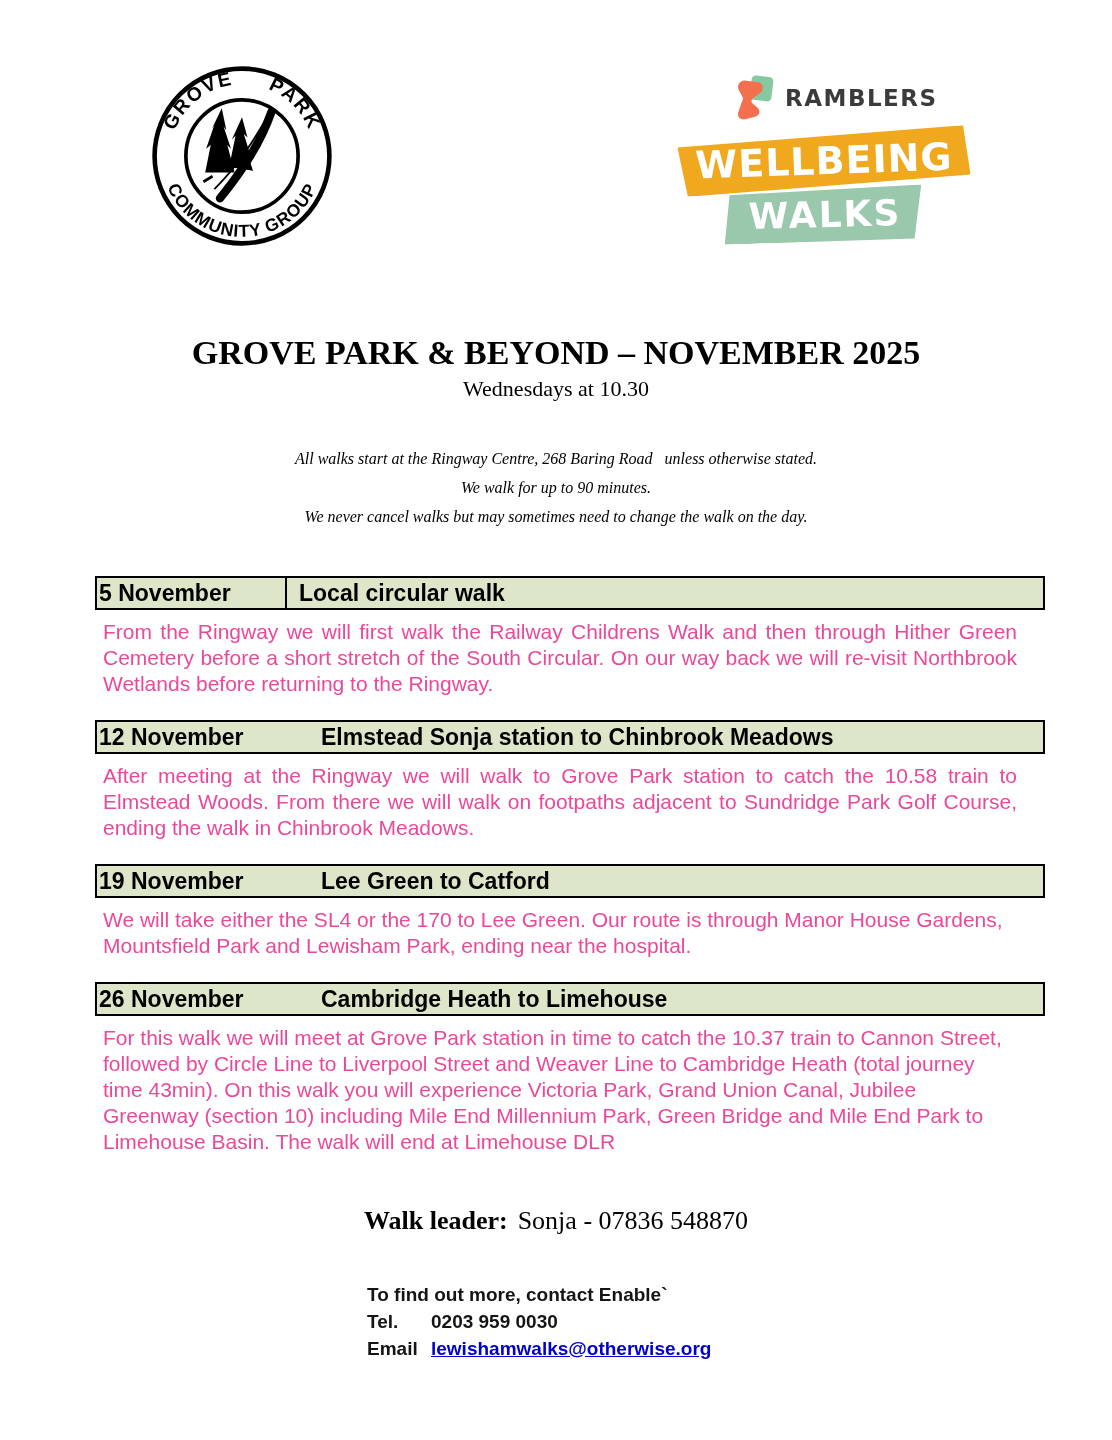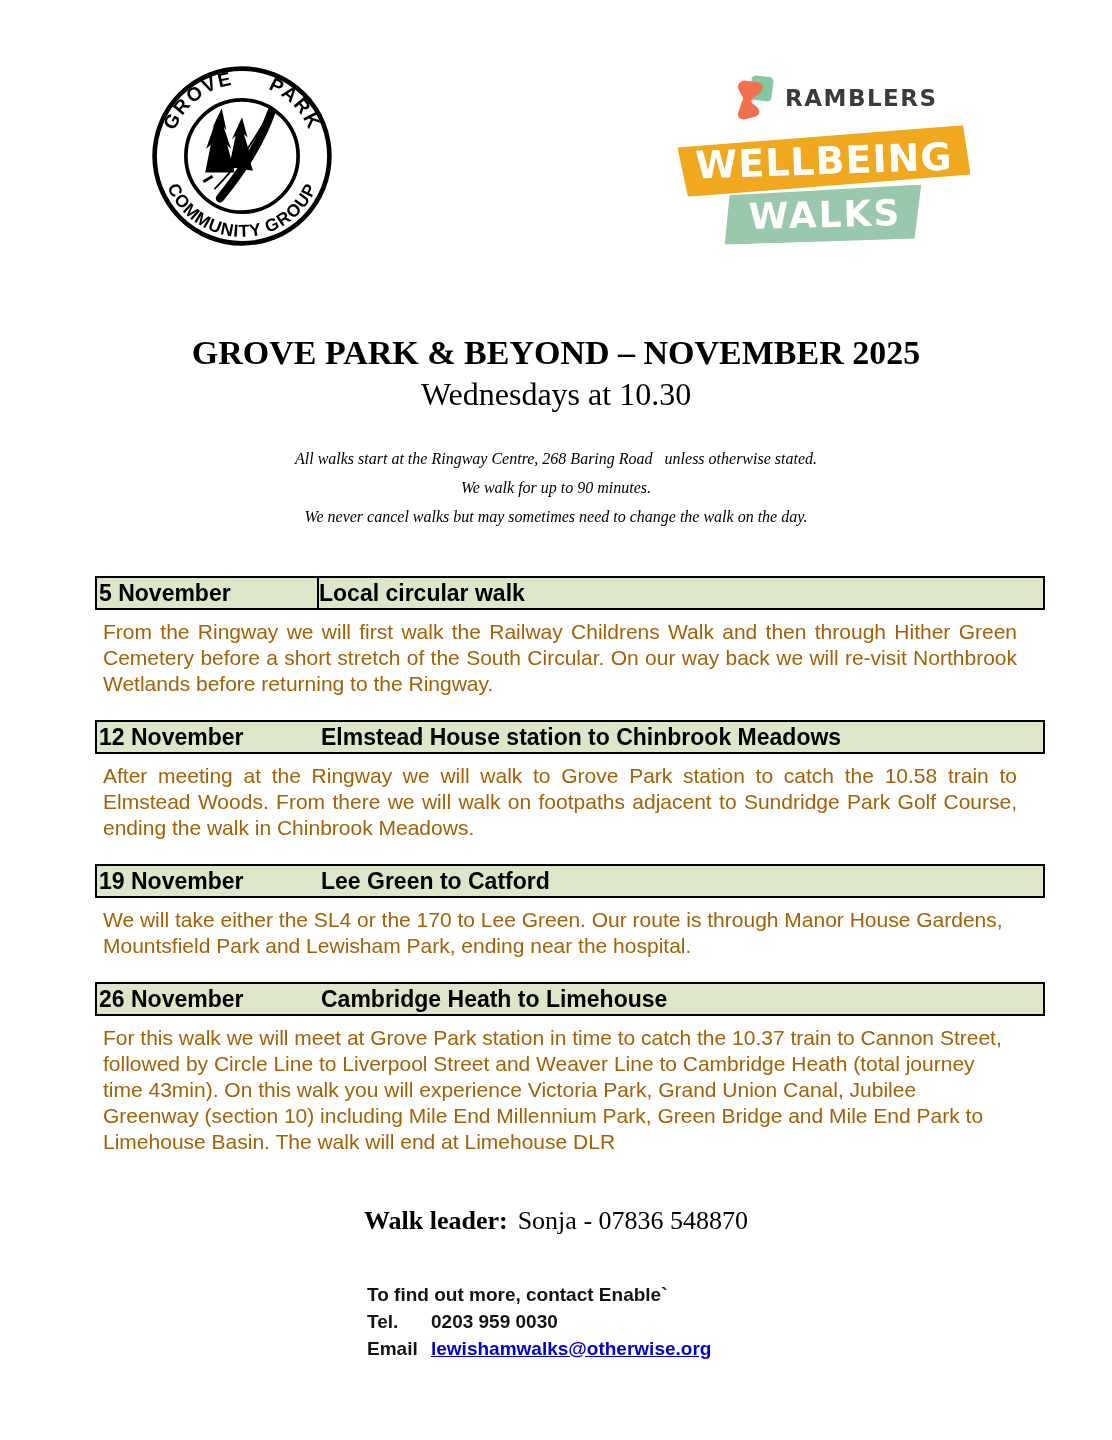--- a/index.html
+++ b/index.html
@@ -39,40 +39,40 @@
     clip-path:polygon(3% 12%,98% 2%,94% 98%,0 100%);
     font-size:36px;letter-spacing:2px;
   }
   
   .title{
     position:absolute;top:334px;left:0;width:100%;text-align:center;
     font-family:"Liberation Serif",serif;font-weight:bold;font-size:34px;margin:0;
   }
   .subtitle{
     position:absolute;top:376px;left:0;width:100%;text-align:center;
-    font-family:"Liberation Serif",serif;font-size:32px;
+    font-family:"Liberation Serif",serif;font-size:22px;
   }
   .intro{
     position:absolute;top:444px;left:0;width:100%;text-align:center;
     font-family:"Liberation Serif",serif;font-style:italic;font-size:16px;line-height:29px;
   }
   .intro-line{white-space:pre-wrap;}
   
   .content{position:absolute;left:95px;top:576px;width:950px;}
   .bar{
     display:flex;align-items:stretch;box-sizing:border-box;
     background:var(--bar_background,#dde6c9);
     border:2px solid #000;height:34px;
     font-weight:bold;font-size:23px;
   }
   .bar-date{width:186px;flex:none;display:flex;align-items:center;padding-left:2px;}
   .bar-title{display:flex;align-items:center;padding-left:36px;}
-  .walk-first .bar-title{border-left:2px solid #000;padding-left:0;margin-left:32px;}
+  .walk-first .bar-title{border-left:2px solid #000;padding-left:12px;}
   .desc{
-    font-size:21px;line-height:26px;color:#a16207;
+    font-size:21px;line-height:26px;color:#ec4899;
     margin:9px 28px 23px 8px;
   }
   .desc-just{text-align:justify;}
   
   .leader{
     position:absolute;top:1206px;left:0;width:100%;text-align:center;
     font-family:"Liberation Serif",serif;font-size:26px;
   }
   .leader-label{font-weight:bold;margin-right:10px;}
   .contact{
@@ -144,21 +144,21 @@
       <div class="bar">
         <div class="bar-date">5 November</div>
         <div class="bar-title">Local circular walk</div>
       </div>
       <p class="desc desc-just">From the Ringway we will first walk the Railway Childrens Walk and then through Hither Green Cemetery before a short stretch of the South Circular. On our way back we will re-visit Northbrook Wetlands before returning to the Ringway.</p>
     </section>
 
     <section class="walk">
       <div class="bar">
         <div class="bar-date">12 November</div>
-        <div class="bar-title">Elmstead House station to Chinbrook Meadows</div>
+        <div class="bar-title">Elmstead Sonja station to Chinbrook Meadows</div>
       </div>
       <p class="desc desc-just">After meeting at the Ringway we will walk to Grove Park station to catch the 10.58 train to Elmstead Woods. From there we will walk on footpaths adjacent to Sundridge Park Golf Course, ending the walk in Chinbrook Meadows.</p>
     </section>
 
     <section class="walk">
       <div class="bar">
         <div class="bar-date">19 November</div>
         <div class="bar-title">Lee Green to Catford</div>
       </div>
       <p class="desc">We will take either the SL4 or the 170 to Lee Green. Our route is through Manor House Gardens, Mountsfield Park and Lewisham Park, ending near the hospital.</p>

